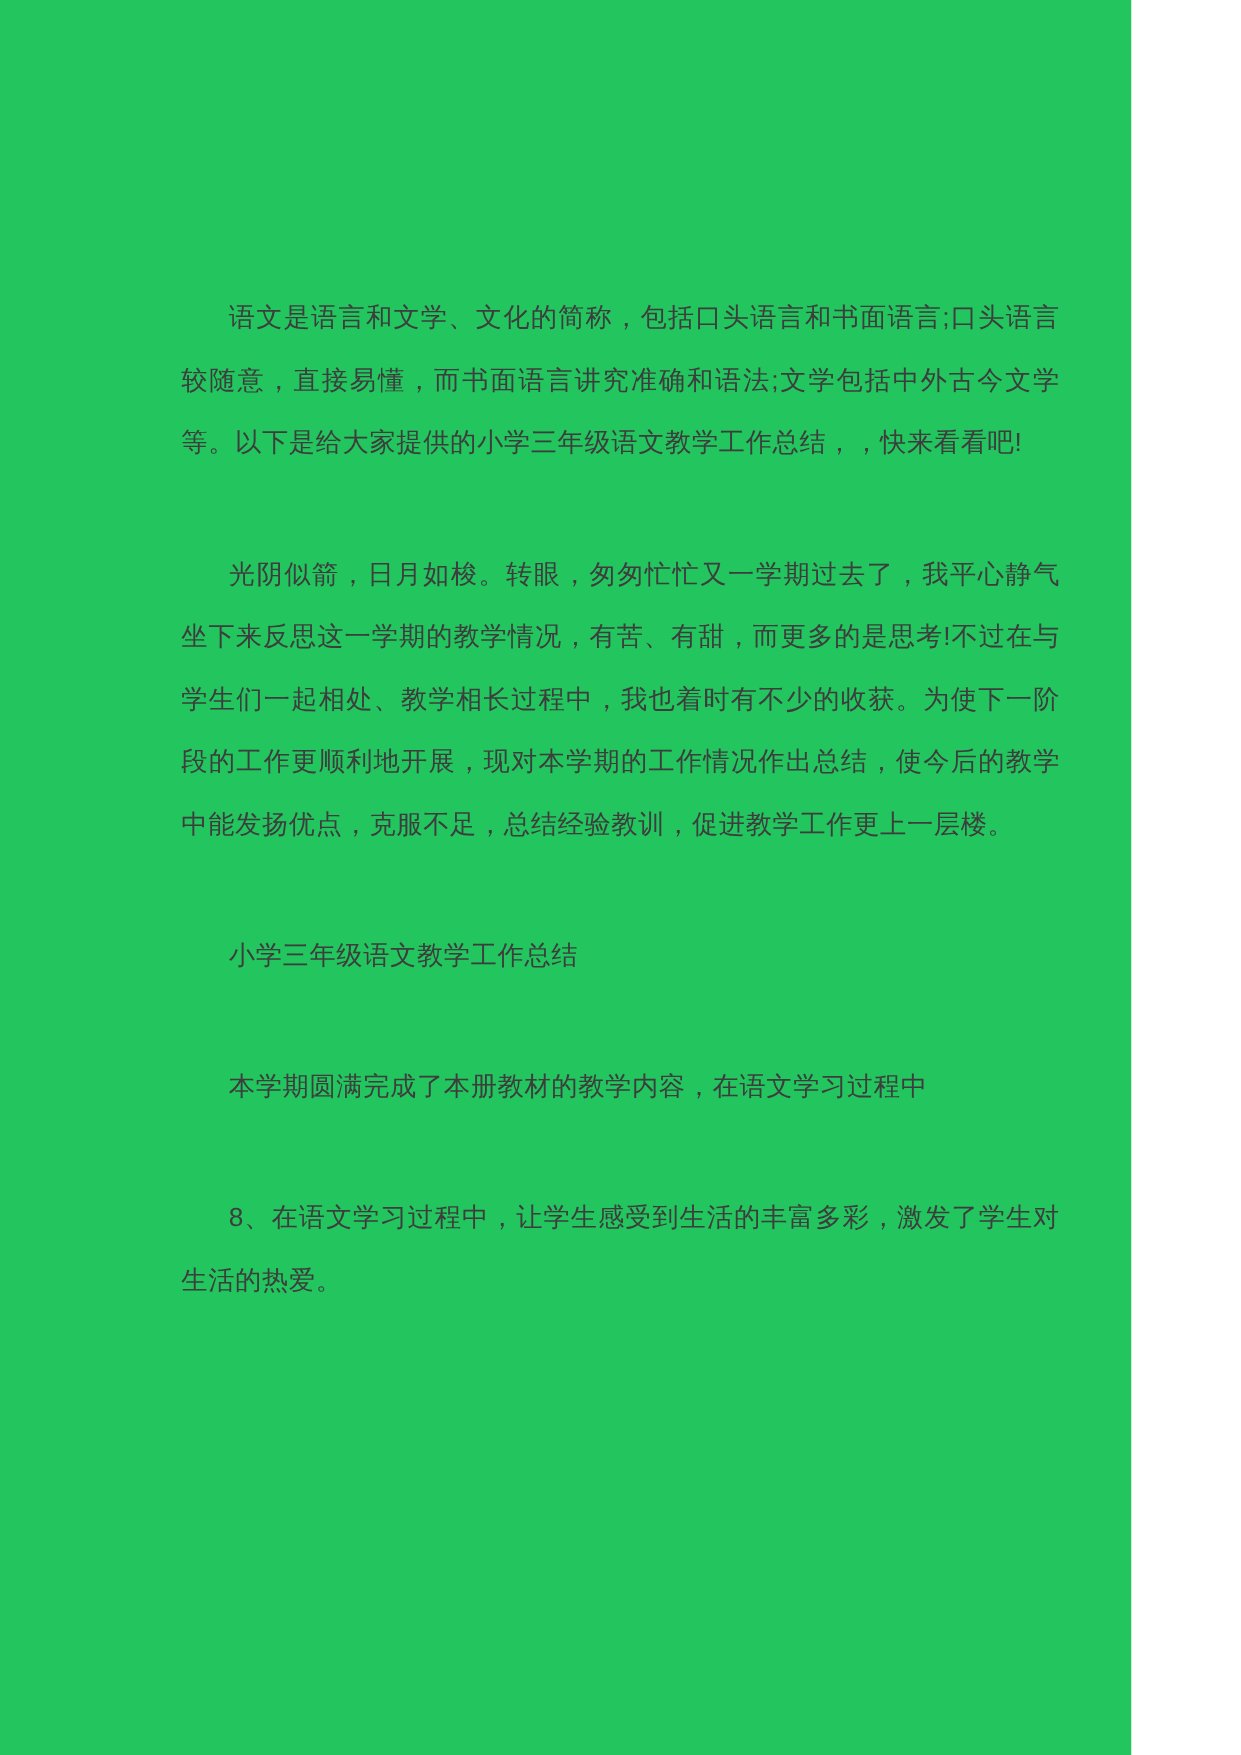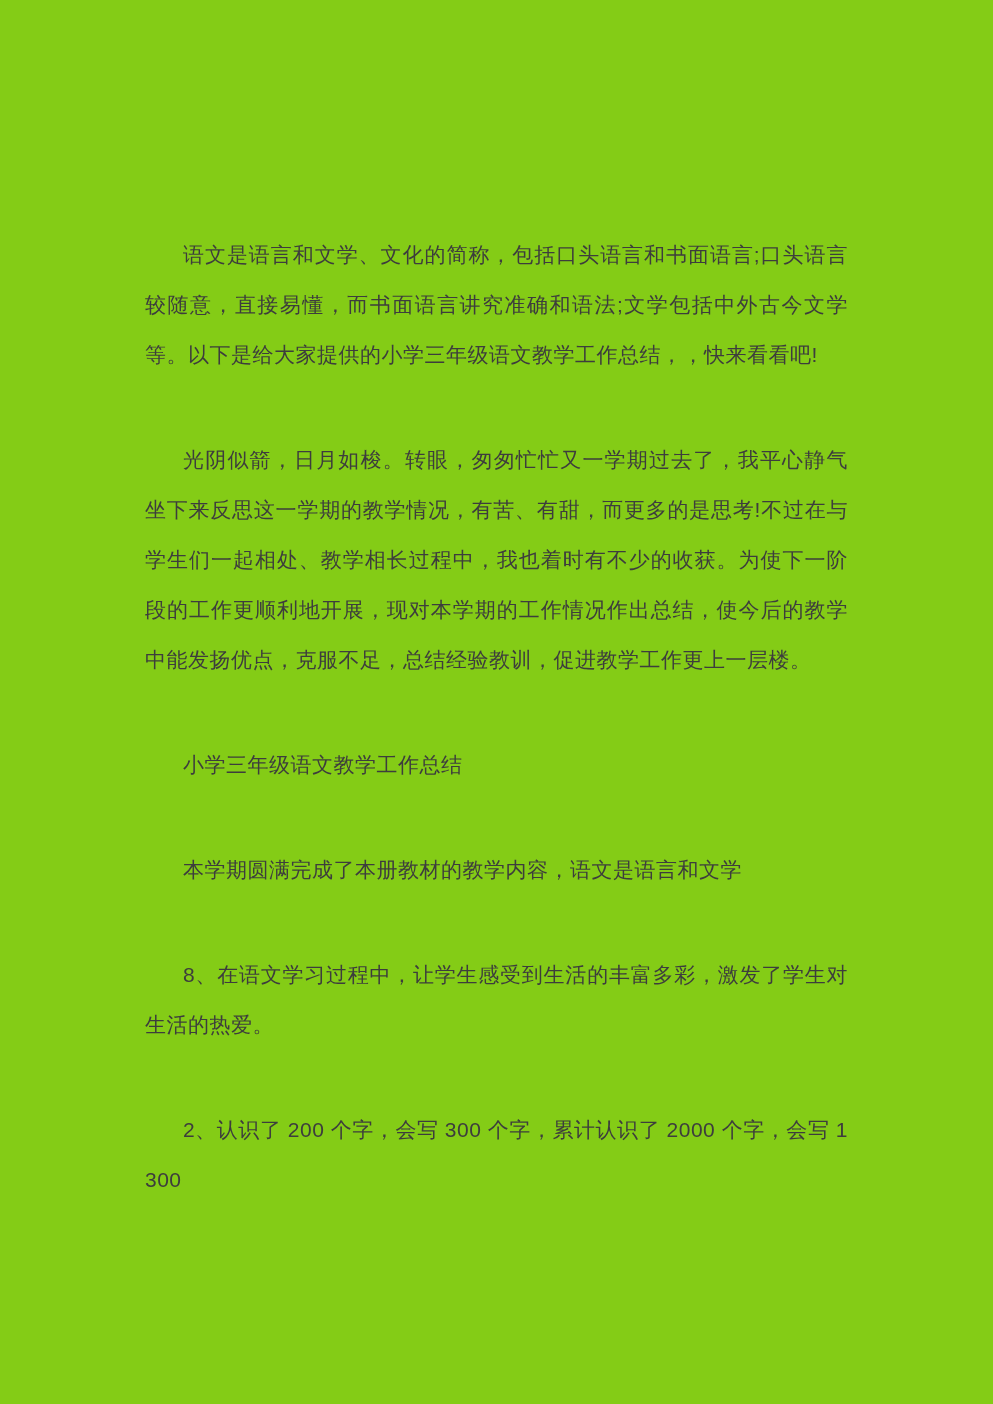--- a/index.html
+++ b/index.html
@@ -2,23 +2,23 @@
 <html><head>
 <meta charset="utf-8">
 <style>
   html, body {
     margin: 0;
     padding: 0;
     background: #ffffff;
   }
   .page {
     position: relative;
-    width: 993px;
+    width: 905px;
     height: 1404px;
-    background: #84cc16;
+    background: #22c55e;
     overflow: hidden;
     font-family: "Liberation Sans", sans-serif;
   }
   .content {
     position: absolute;
     left: 145px;
     top: 230px;
     width: 703px;
   }
   .para {
@@ -38,17 +38,16 @@
   }
 </style>
 </head>
 <body>
 
 <div class="page">
   <div class="content">
     <p class="para">语文是语言和文学、文化的简称，包括口头语言和书面语言;口头语言较随意，直接易懂，而书面语言讲究准确和语法;文学包括中外古今文学等。以下是给大家提供的小学三年级语文教学工作总结，，快来看看吧!</p>
     <p class="para">光阴似箭，日月如梭。转眼，匆匆忙忙又一学期过去了，我平心静气坐下来反思这一学期的教学情况，有苦、有甜，而更多的是思考!不过在与学生们一起相处、教学相长过程中，我也着时有不少的收获。为使下一阶段的工作更顺利地开展，现对本学期的工作情况作出总结，使今后的教学中能发扬优点，克服不足，总结经验教训，促进教学工作更上一层楼。</p>
     <p class="para">小学三年级语文教学工作总结</p>
-    <p class="para">本学期圆满完成了本册教材的教学内容，语文是语言和文学</p>
+    <p class="para">本学期圆满完成了本册教材的教学内容，在语文学习过程中</p>
     <p class="para">8、在语文学习过程中，让学生感受到生活的丰富多彩，激发了学生对生活的热爱。</p>
-    <p class="para">2、认识了 200 个字，会写 300 个字，累计认识了 2000 个字，会写 1300</p>
   </div>
 </div>
 
 </body></html>

